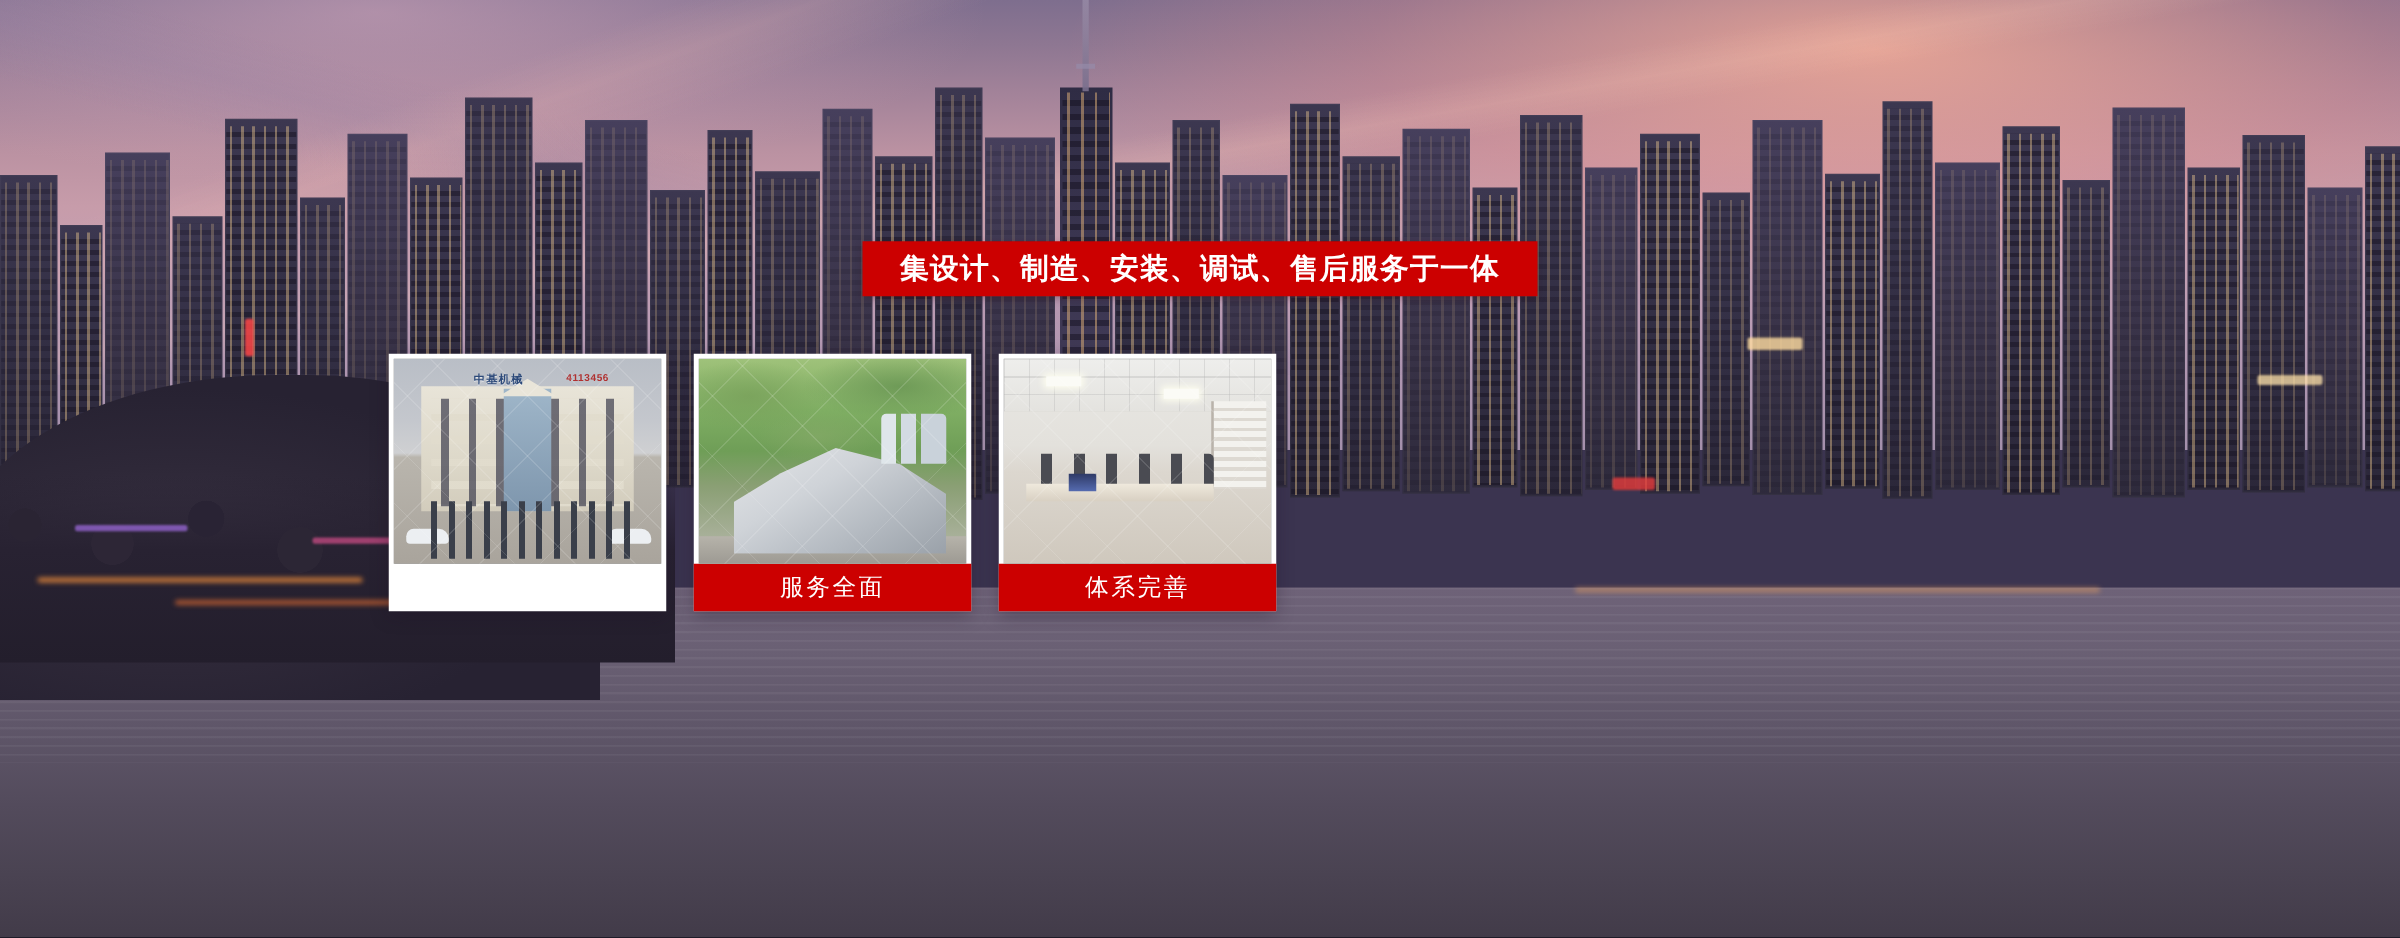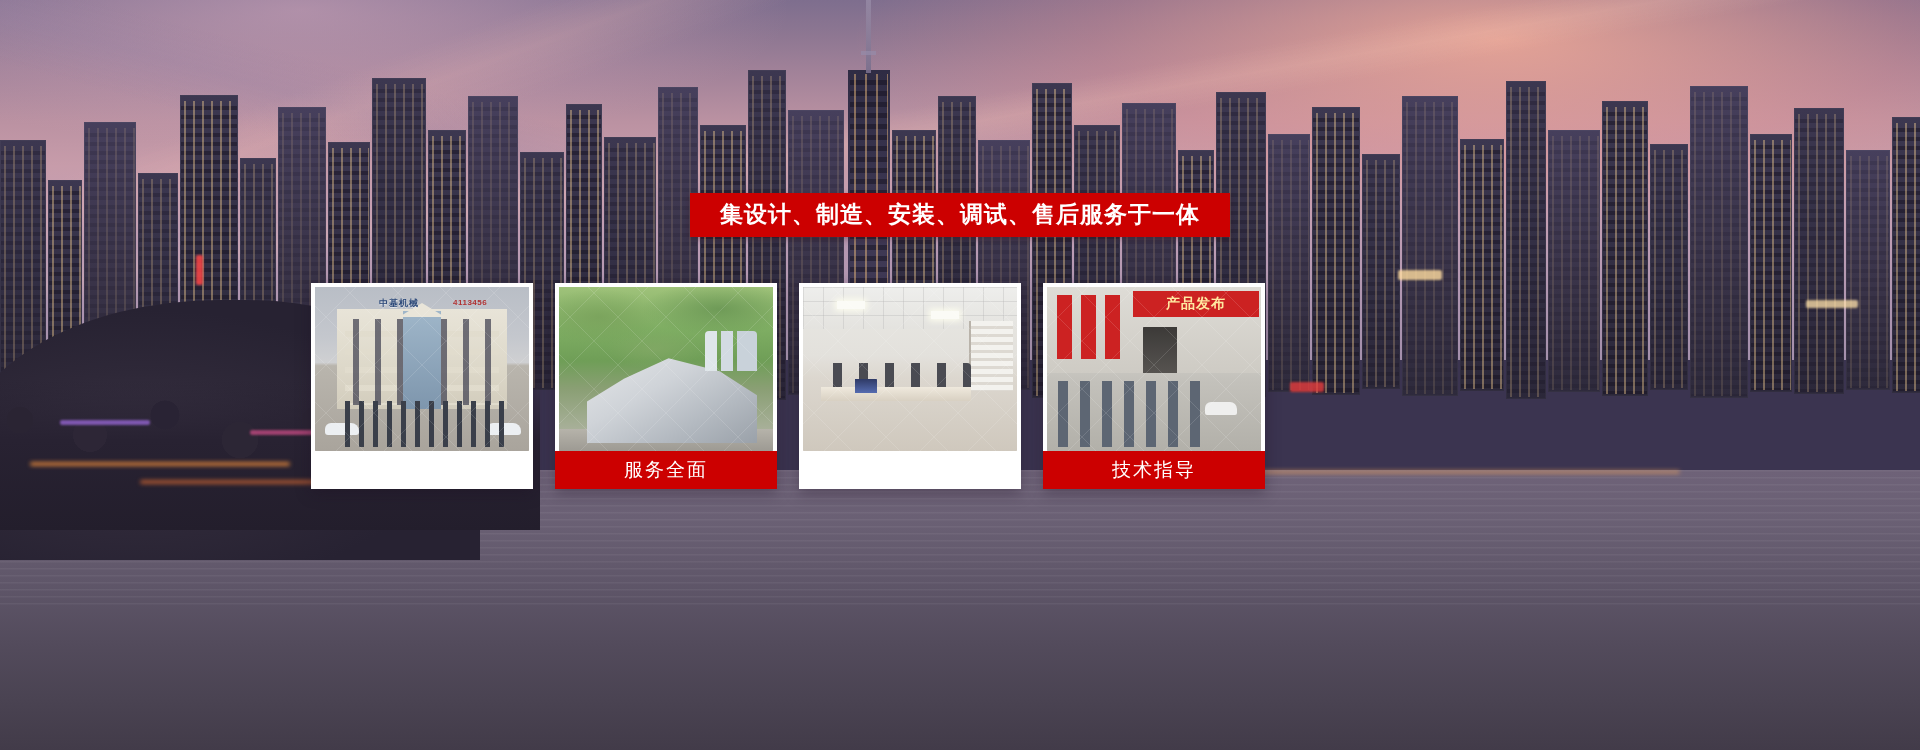--- a/index.html
+++ b/index.html
@@ -518,33 +518,18 @@
         <div class="p3"></div>
         <div class="p3-ceiling"></div>
         <div class="p3-light" style="left:34px;top:14px;"></div>
         <div class="p3-light" style="left:128px;top:24px;"></div>
         <div class="p3-window"></div>
         <div class="p3-people"></div>
         <div class="p3-desk"></div>
         <div class="p3-laptop"></div>
         <div class="watermark"></div>
       </div>
+      <div class="card-caption">体系完善</div>
     </div>
 
-    <div class="card">
-      <div class="card-photo">
-        <div class="p4"></div>
-        <div class="p4-wall"></div>
-        <div class="p4-vert" style="left:10px;"></div>
-        <div class="p4-vert" style="left:34px;"></div>
-        <div class="p4-vert" style="left:58px;"></div>
-        <div class="p4-banner">产品发布</div>
-        <div class="p4-door"></div>
-        <div class="p4-car"></div>
-        <div class="p4-hats"></div>
-        <div class="p4-workers"></div>
-        <div class="watermark"></div>
-      </div>
-      <div class="card-caption">技术指导</div>
-    </div>
 
   </div>
 </div>
 
 </body></html>

